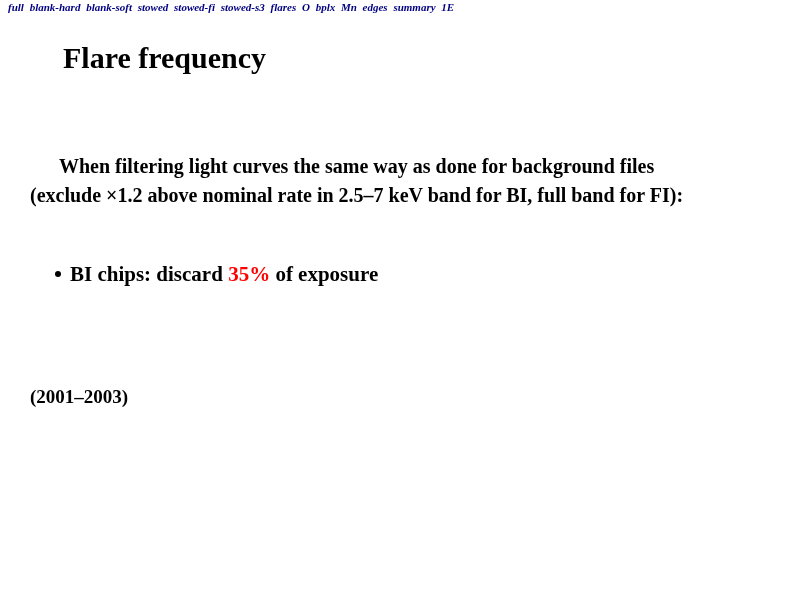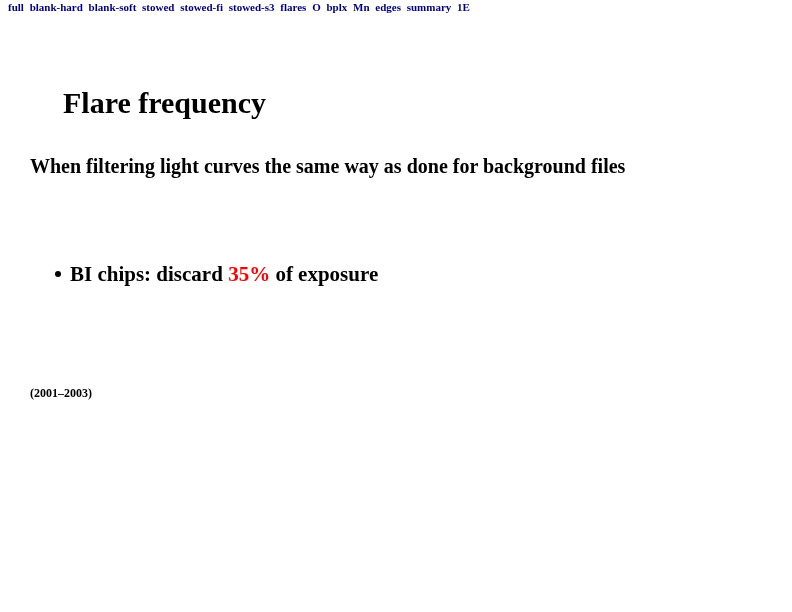--- a/index.html
+++ b/index.html
@@ -15,36 +15,36 @@
 
   
   .nav {
     position: absolute;
     left: 8px;
     top: 0px;
     font-size: 11px;
     font-weight: bold;
     line-height: 14px;
     white-space: nowrap;
+    font-style: italic;
   }
   .nav a {
     text-decoration: none;
     margin-right: 3px;
     cursor: pointer;
   }
 
   
   .title {
     position: absolute;
     left: 63px;
     top: 40px;
     font-size: 30px;
     font-weight: bold;
     line-height: 36px;
-    margin-top: 45px;
   }
 
   
   .intro {
     position: absolute;
     left: 30px;
     top: 152px;
     font-size: 20px;
     font-weight: bold;
     line-height: 29px;
@@ -78,21 +78,21 @@
     background: #000000;
     display: inline-block;
   }
   .hl {  }
 
   
   .footnote {
     position: absolute;
     left: 30px;
     top: 386px;
-    font-size: 12px;
+    font-size: 19px;
     font-weight: bold;
     text-align: center;
   }
 </style>
 </head>
 <body>
 
 <div class="nav">
   <a style="color: rgb(0, 0, 128);">full</a>
   <a style="color: rgb(0, 0, 128);">blank-hard</a>
@@ -106,20 +106,21 @@
   <a style="color: rgb(0, 0, 128);">Mn</a>
   <a style="color: rgb(0, 0, 128);">edges</a>
   <a style="color: rgb(0, 0, 128);">summary</a>
   <a style="color: rgb(0, 0, 128);">1E</a>
 </div>
 
 <h1 class="title">Flare frequency</h1>
 
 <div class="intro">
   <div>When filtering light curves the same way as done for background files</div>
+  <div>(exclude ×1.2 above nominal rate in 2.5–7 keV band for BI, full band for FI):</div>
 </div>
 
 <ul class="bullets">
   <li>
     <span class="dot"></span>
     <span>BI chips: discard </span><span class="hl" style="color: rgb(255, 0, 0);">35%</span><span> of exposure</span>
   </li>
 </ul>
 
 <div class="footnote">(2001–2003)</div>

